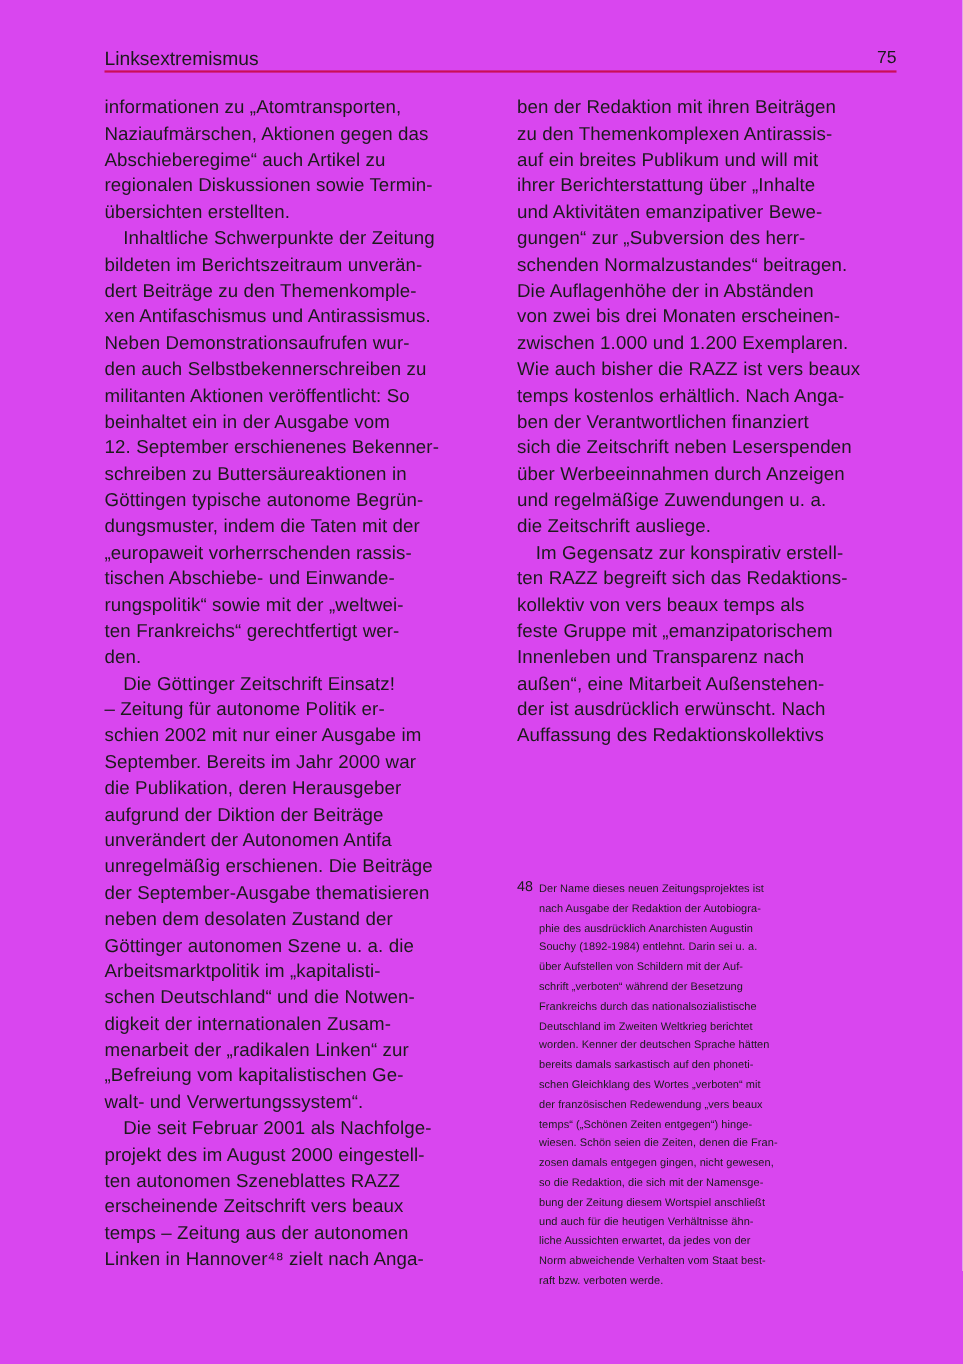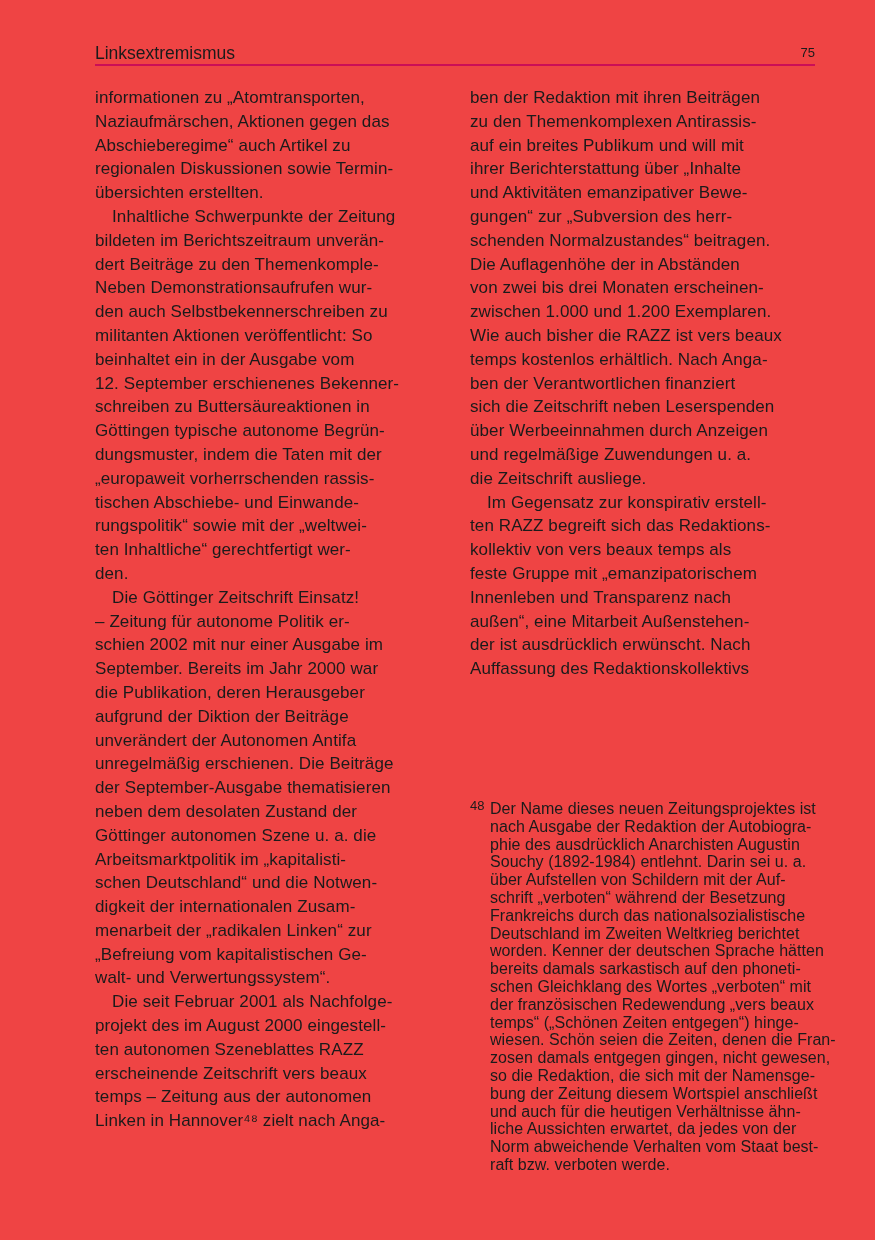--- a/index.html
+++ b/index.html
@@ -1,31 +1,31 @@
 <!DOCTYPE html>
 <html lang="de"><head>
 <meta charset="utf-8">
 <style>
   html,body { margin:0; padding:0; background:#e8e8e8; }
   .page {
     position:relative;
     width:875px; height:1240px;
     margin:0 auto;
-    background:#ef4444;
+    background:#d946ef;
     font-family:"Liberation Sans","DejaVu Sans",sans-serif;
     color:#1b1b1b;
     overflow:hidden;
   }
   .header-title {
     position:absolute; left:95px; top:42px;
     font-size:17.5px; line-height:22px;
   }
   .page-number {
     position:absolute; right:60px; top:42px;
-    font-size:13px; line-height:22px; text-align:center;
+    font-size:16px; line-height:22px; text-align:center;
   }
   .header-rule {
     position:absolute; left:95px; top:64px;
     width:720px; height:2px;
   }
   .column { position:absolute; top:86px; }
   .column.left  { left:95px;  width:348px; }
   .column.right { left:470px; width:348px; }
   .line {
     font-size:17px;
@@ -36,21 +36,21 @@
   .line.indent { padding-left:17px; }
   .footnote {
     position:absolute; left:470px; top:800px; width:350px;
     padding-left:20px; box-sizing:border-box;
   }
   .fn-marker {
     position:absolute; left:0; top:-1px;
     font-size:13px; line-height:14px;
   }
   .fn-line {
-    font-size:16px;
+    font-size:10px;
     height:17.8px; line-height:17.8px;
     white-space:nowrap;
     letter-spacing:0.05px;
   }
 </style>
 </head>
 <body>
 
 <div class="page">
 
@@ -62,32 +62,33 @@
 
   <div class="column left">
       <div class="line">informationen zu „Atomtransporten,</div>
       <div class="line">Naziaufmärschen, Aktionen gegen das</div>
       <div class="line">Abschieberegime“ auch Artikel zu</div>
       <div class="line">regionalen Diskussionen sowie Termin-</div>
       <div class="line">übersichten erstellten.</div>
       <div class="line indent">Inhaltliche Schwerpunkte der Zeitung</div>
       <div class="line">bildeten im Berichtszeitraum unverän-</div>
       <div class="line">dert Beiträge zu den Themenkomple-</div>
+      <div class="line">xen Antifaschismus und Antirassismus.</div>
       <div class="line">Neben Demonstrationsaufrufen wur-</div>
       <div class="line">den auch Selbstbekennerschreiben zu</div>
       <div class="line">militanten Aktionen veröffentlicht: So</div>
       <div class="line">beinhaltet ein in der Ausgabe vom</div>
       <div class="line">12. September erschienenes Bekenner-</div>
       <div class="line">schreiben zu Buttersäureaktionen in</div>
       <div class="line">Göttingen typische autonome Begrün-</div>
       <div class="line">dungsmuster, indem die Taten mit der</div>
       <div class="line">„europaweit vorherrschenden rassis-</div>
       <div class="line">tischen Abschiebe- und Einwande-</div>
       <div class="line">rungspolitik“ sowie mit der „weltwei-</div>
-      <div class="line">ten Inhaltliche“ gerechtfertigt wer-</div>
+      <div class="line">ten Frankreichs“ gerechtfertigt wer-</div>
       <div class="line">den.</div>
       <div class="line indent">Die Göttinger Zeitschrift Einsatz!</div>
       <div class="line">– Zeitung für autonome Politik er-</div>
       <div class="line">schien 2002 mit nur einer Ausgabe im</div>
       <div class="line">September. Bereits im Jahr 2000 war</div>
       <div class="line">die Publikation, deren Herausgeber</div>
       <div class="line">aufgrund der Diktion der Beiträge</div>
       <div class="line">unverändert der Autonomen Antifa</div>
       <div class="line">unregelmäßig erschienen. Die Beiträge</div>
       <div class="line">der September-Ausgabe thematisieren</div>

